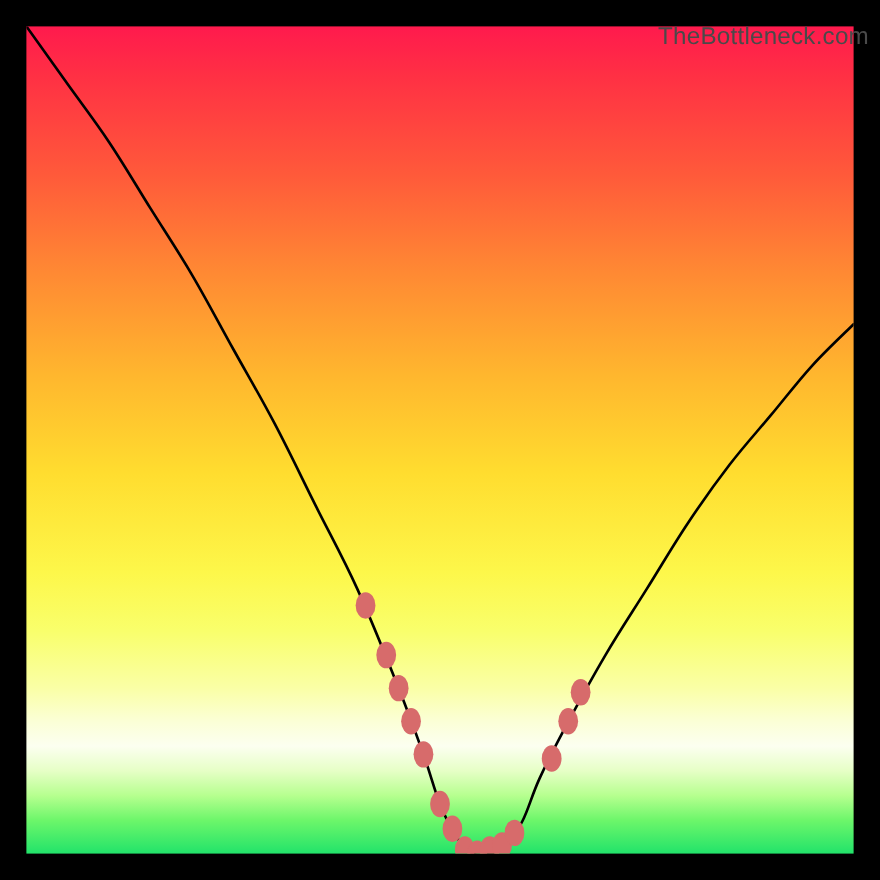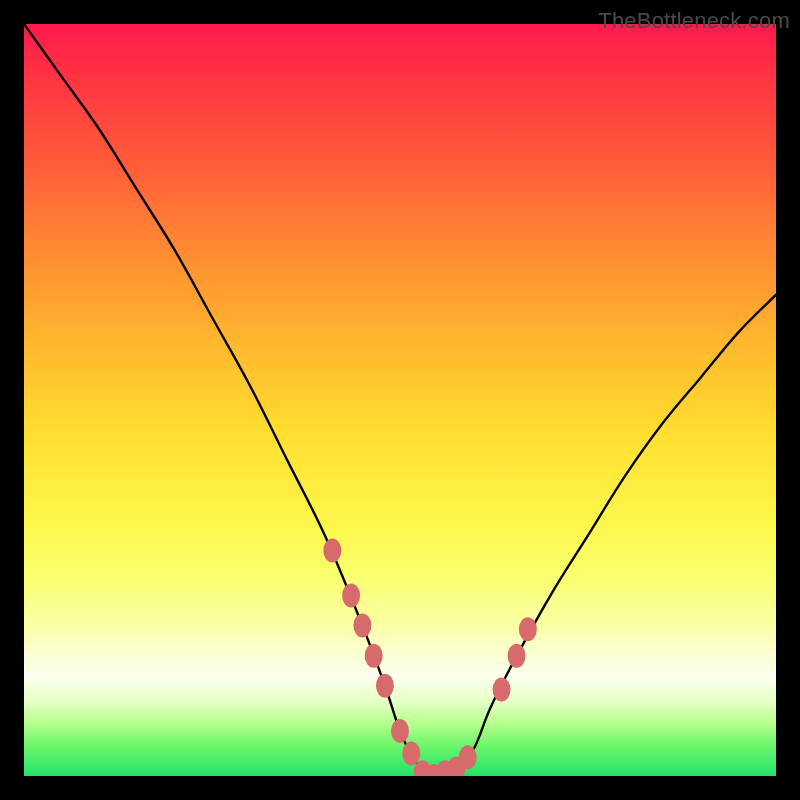--- a/index.html
+++ b/index.html
@@ -38,21 +38,21 @@
       #fbffd6 84%,
       #fcfff0 87%,
       #e6ffc6 90%,
       #b6ff8f 93%,
       #6cf66a 96%,
       #22e36a 100%
     );
   }
   .watermark {
     position: absolute;
-    top: 8px;
+    top: 20px;
     right: 10px;
     color: #4a4a4a;
     font-size: 22px;
     font-weight: 500;
     letter-spacing: 0.2px;
     z-index: 40;
   }
   svg.curve {
     position: absolute;
     left: 0; top: 0;

